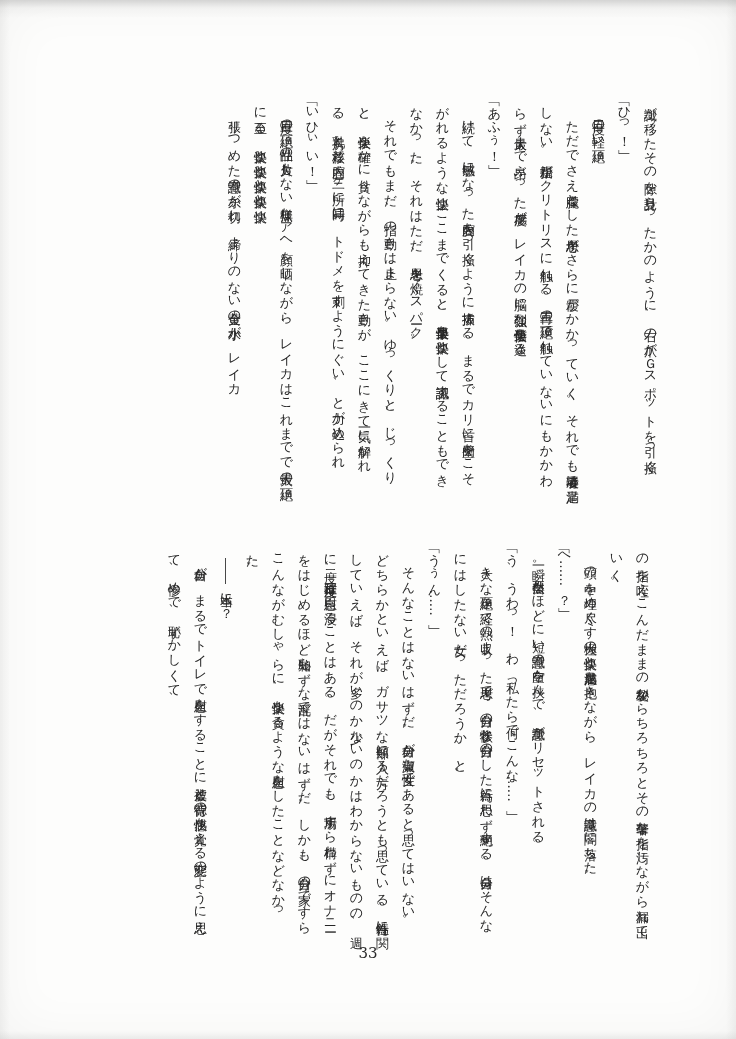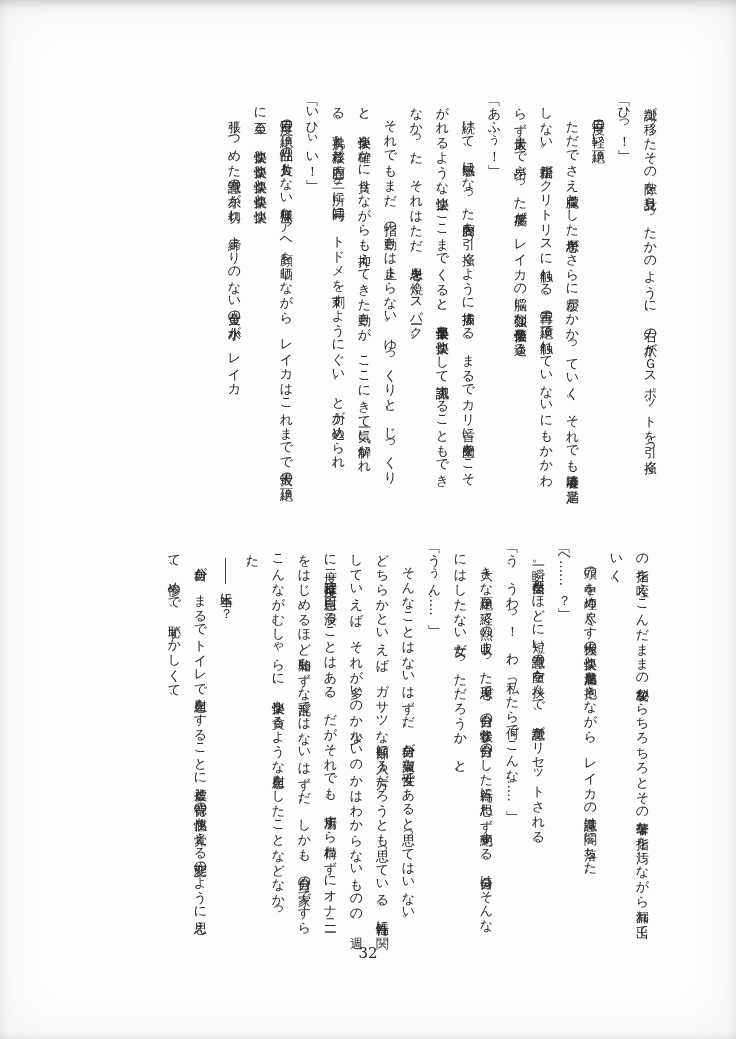--- a/index.html
+++ b/index.html
@@ -87,15 +87,15 @@
     <p>「へ……？」</p>
     <p>　一瞬。不自然なほどに短い意識の空白を挟んで、意識がリセットされる。</p>
     <p>「う、うわっ！　わ、私ったら何でこんな……」</p>
     <p>　大きな絶頂を経て熱の収まった思考で、自分の惨状と自分のした行為に思わず絶句する。自分はそんなにはしたない女だっただろうか、と。</p>
     <p>「うぅん……」</p>
     <p>　そんなことはないはずだ。自分が貞淑な女性であると思ってはいない。どちらかといえば、ガサツな部類に入る方だろうとも思っている。性行為に関していえば、それが多いのか少ないのかはわからないものの、週に二度、三度程度は自慰に浸ることはある。だがそれでも、場所すら構わずにオナニーをはじめるほど恥知らずな淫乱ではないはずだ。しかも、自分の家ですらこんながむしゃらに、快楽を貪るような自慰をしたことなどなかった。</p>
     <p>　――本当に？</p>
     <p>　自分が、まるでトイレで自慰をすることに被虐と背徳の快感を覚える変態のように思えて、惨めで、恥ずかしくて、</p>
   </div>
 
-  <div class="page-number">32</div>
+  <div class="page-number">33</div>
 
 </div>
 
 </body></html>

